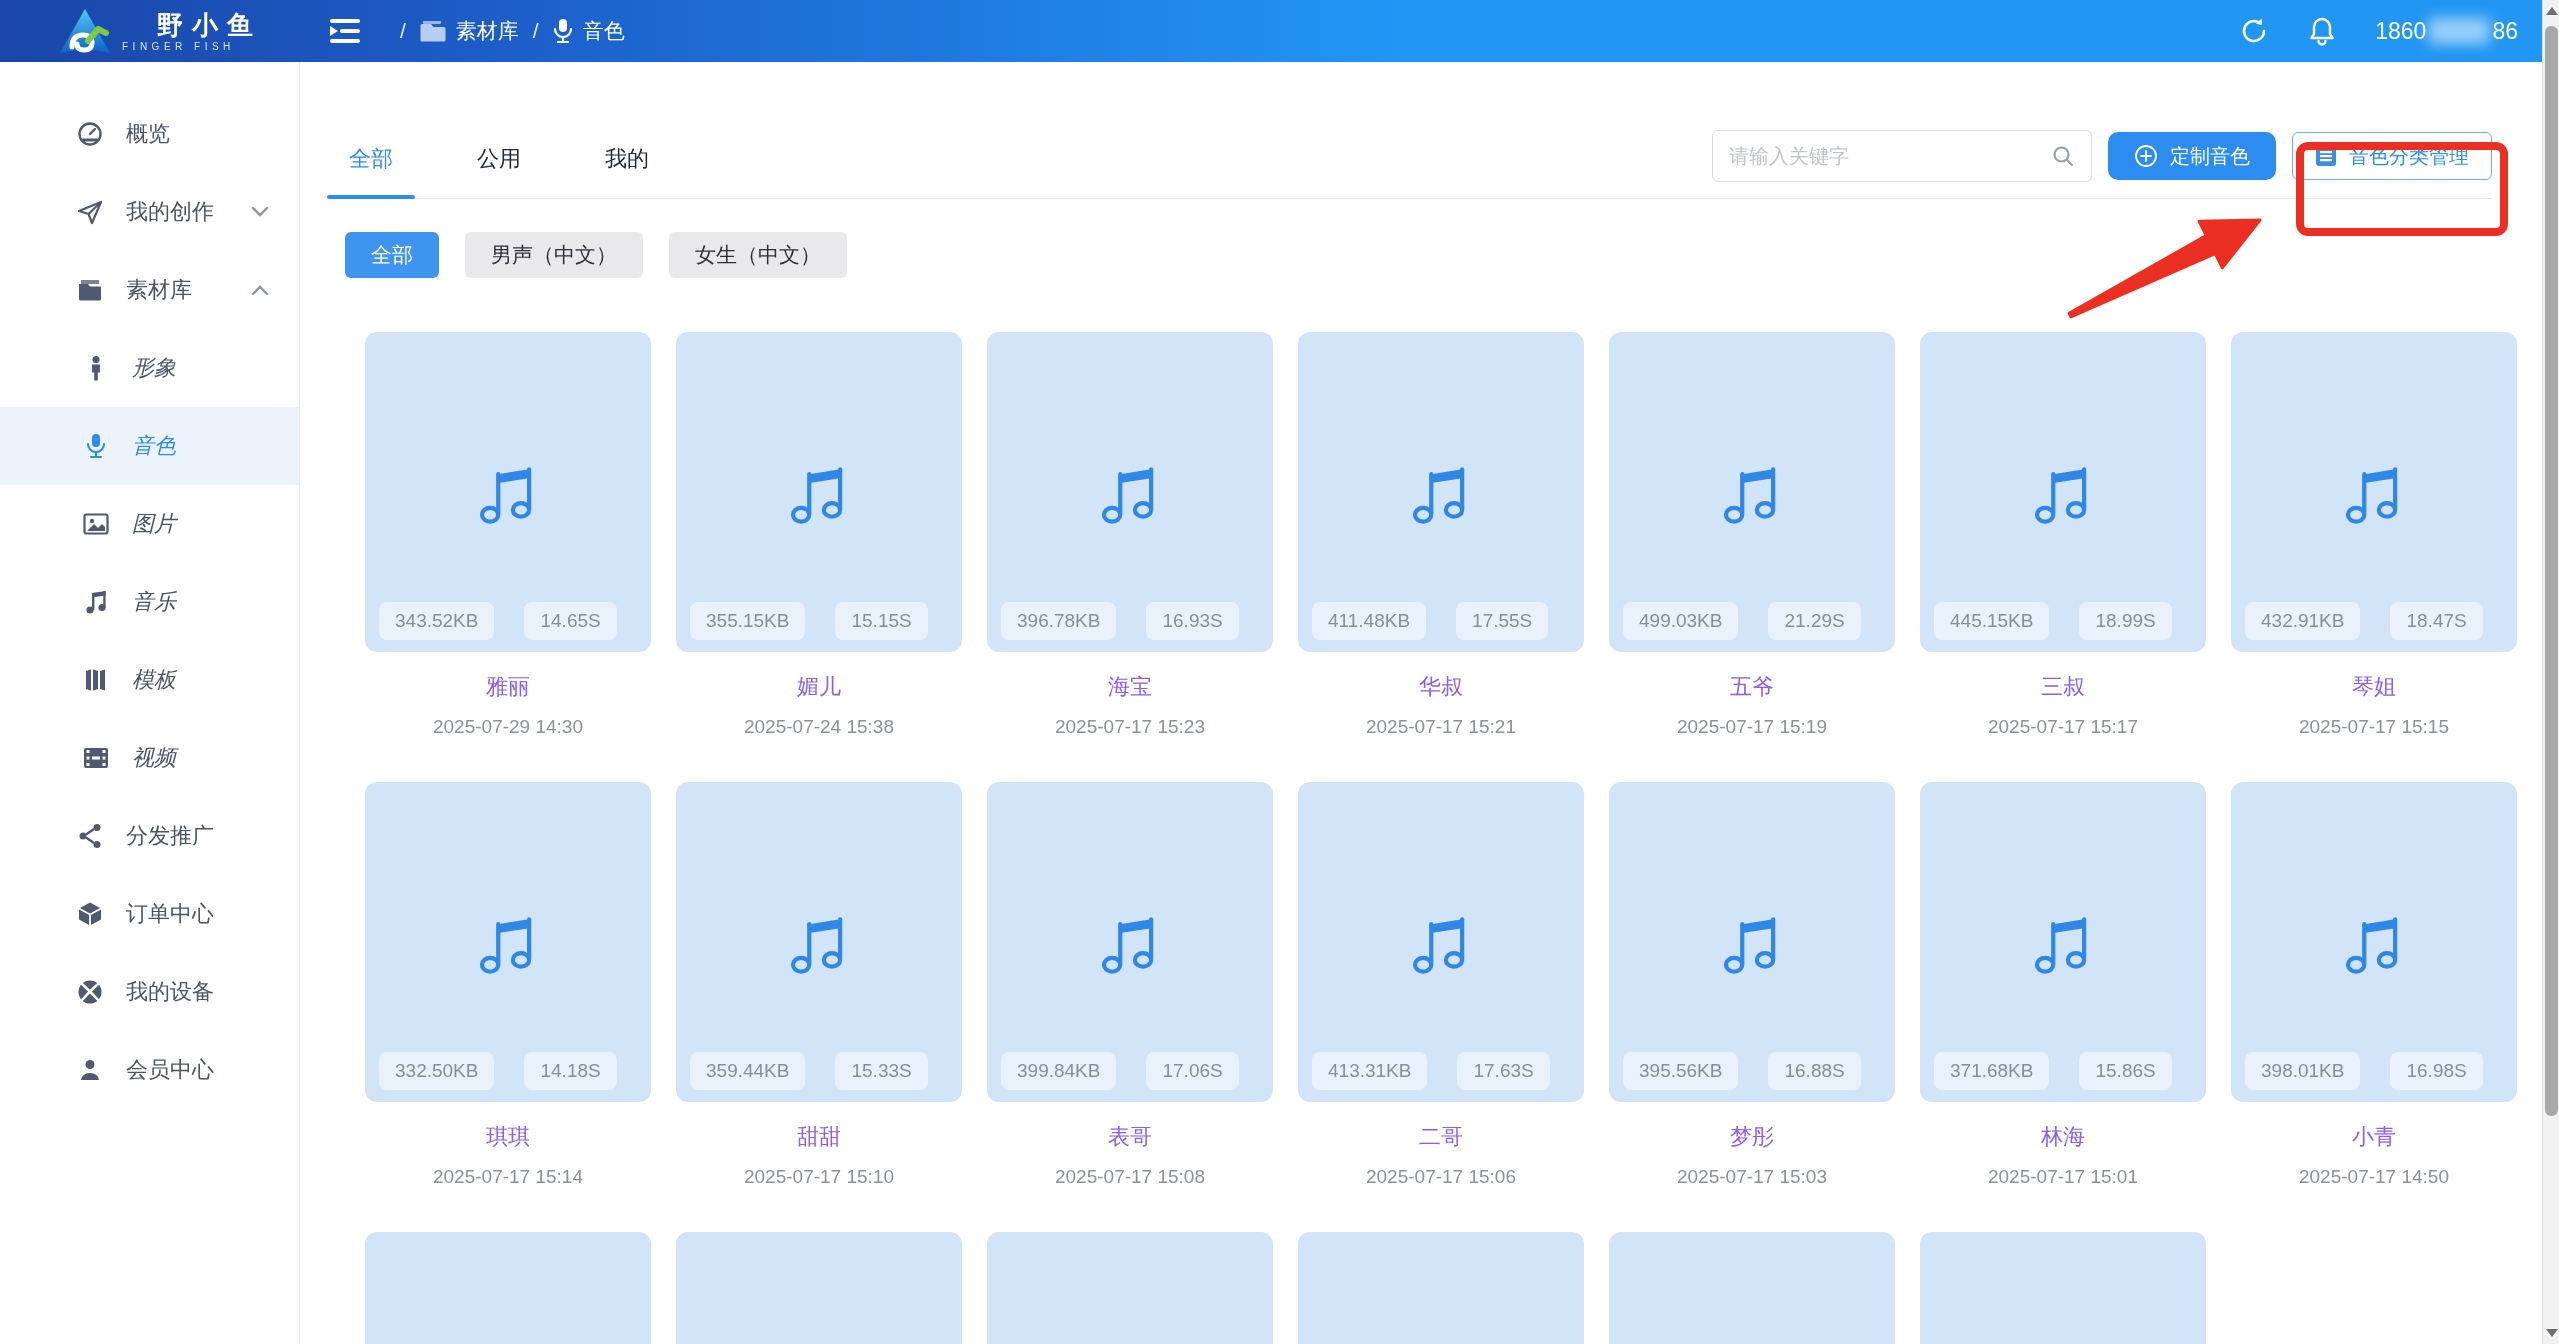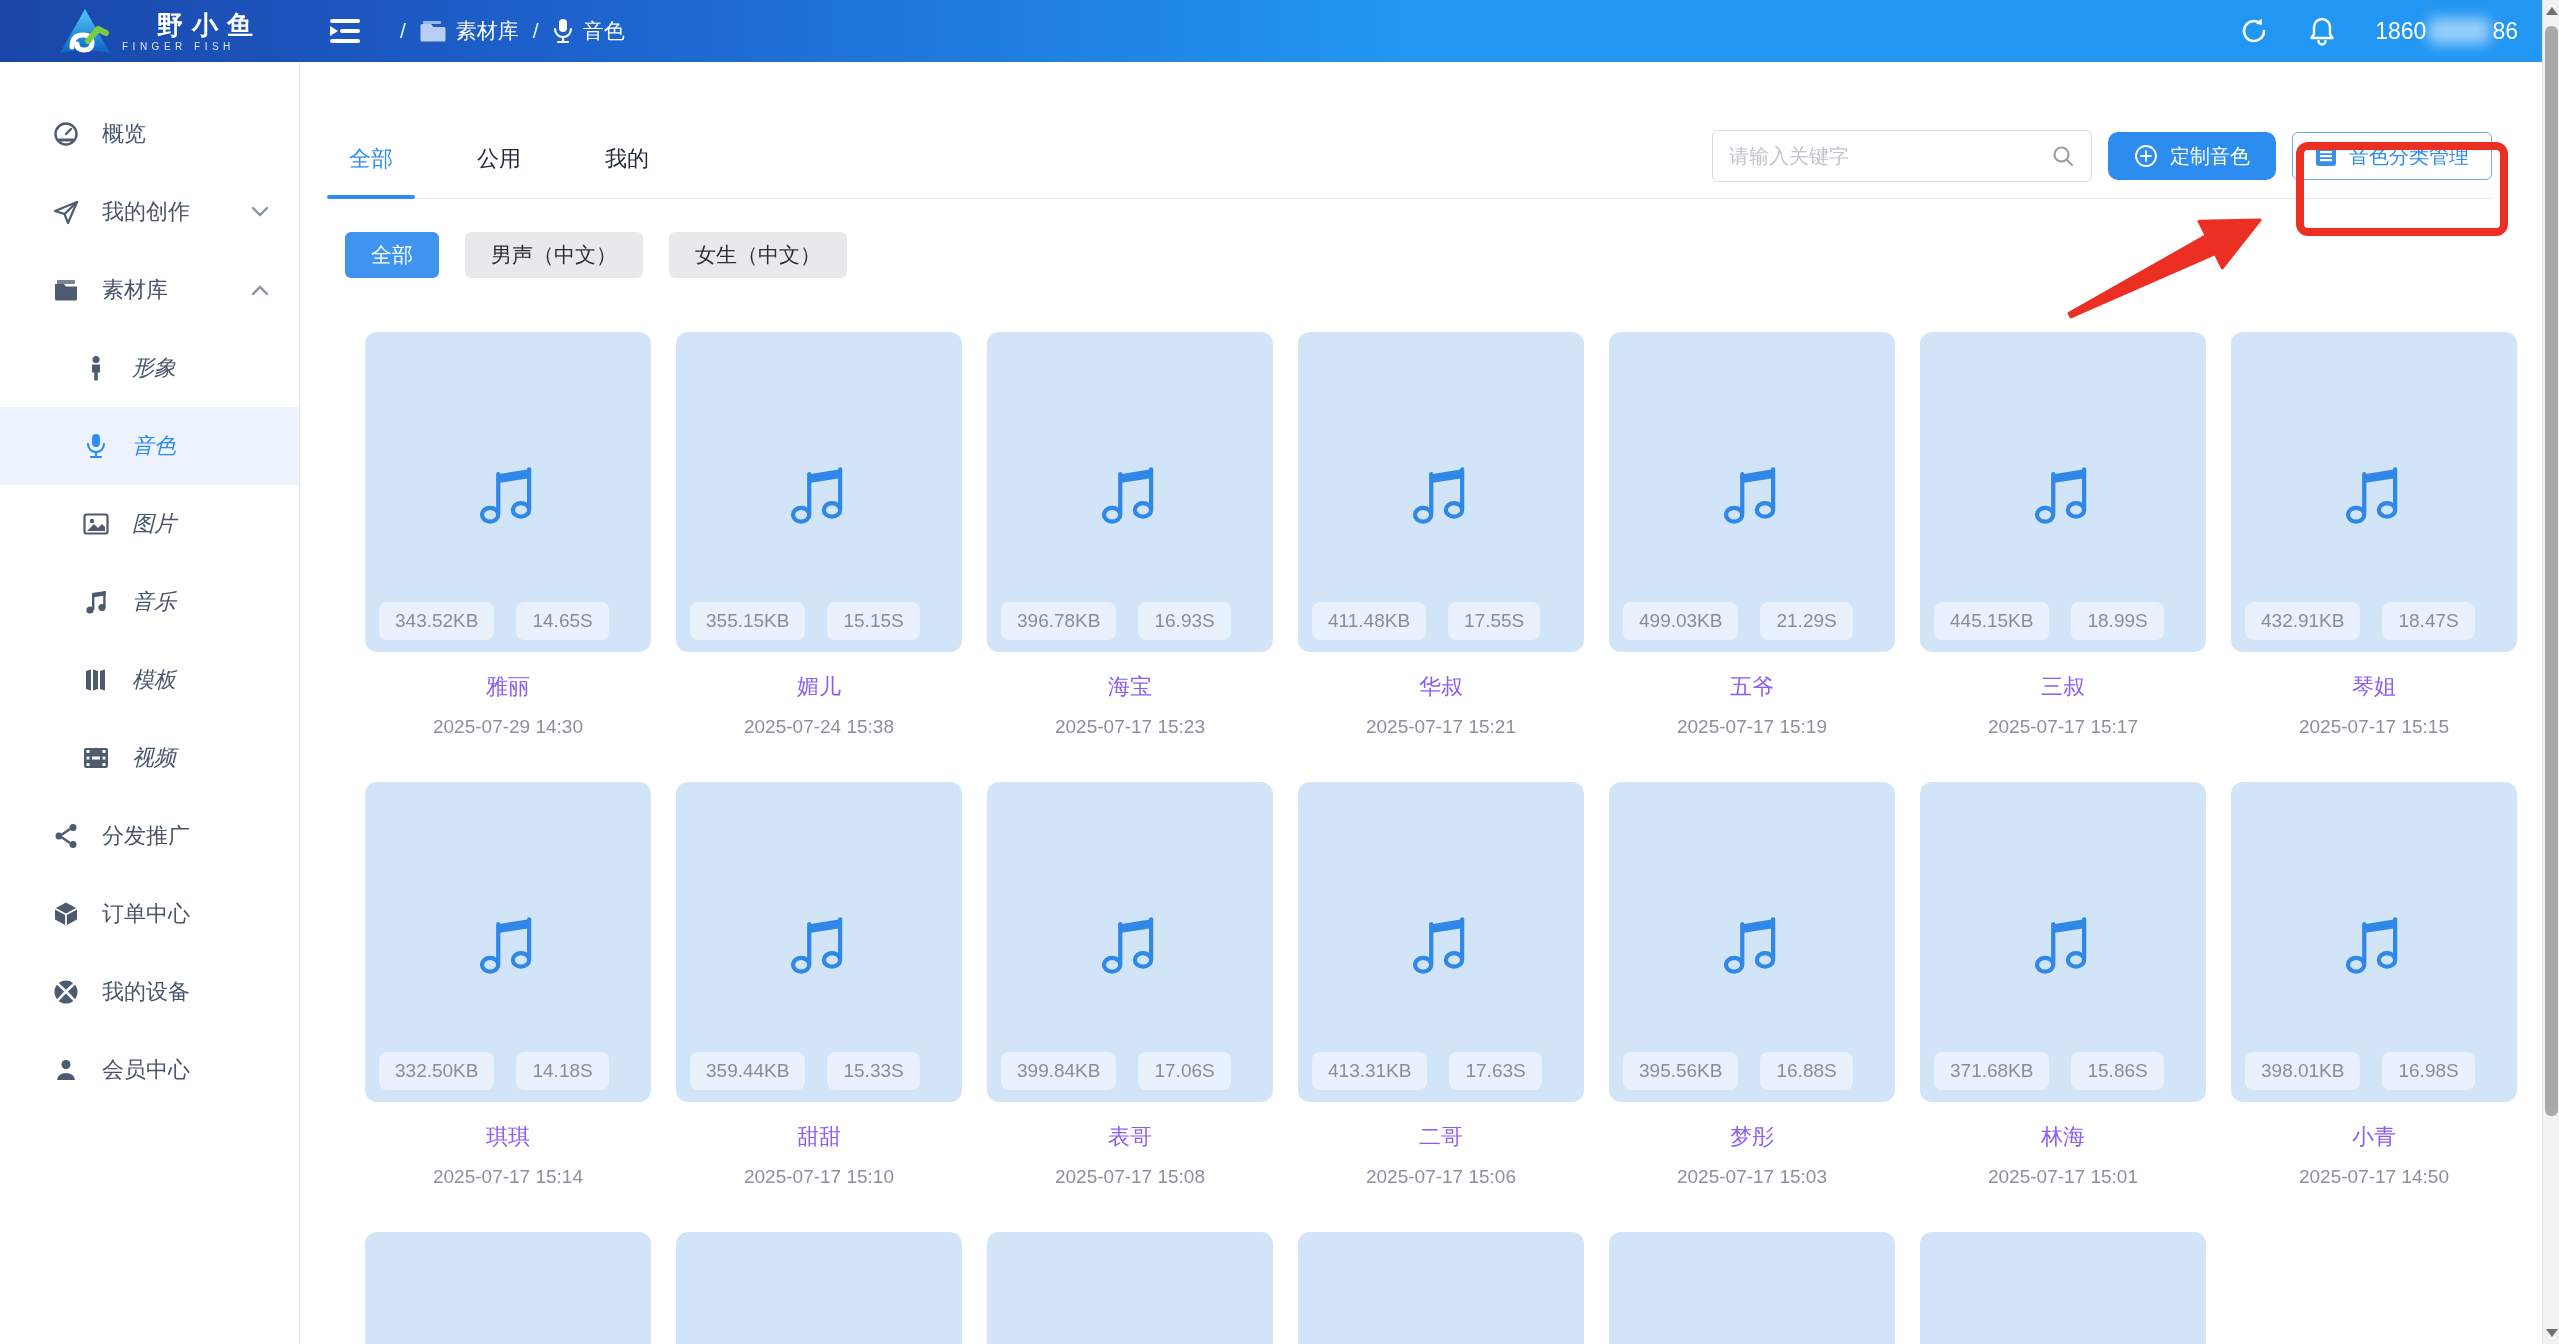--- a/index.html
+++ b/index.html
@@ -24,21 +24,21 @@
   .hdr-right { margin-left:auto; display:flex; align-items:center; gap:38px; }
   .hdr-icon { width:30px; height:30px; display:flex; align-items:center; justify-content:center; cursor:pointer; }
   .phone { font-size:23px; display:flex; align-items:center; }
   .phone-blur { display:inline-block; width:62px; height:26px; margin:0 2px; border-radius:4px;
     background:rgba(255,255,255,.55); filter:blur(7px); }
 
   
   .body-row { flex:1; display:flex; min-height:0; }
   aside { width:300px; flex:0 0 300px; background:#fff; border-right:1px solid #e6e9ef;
     box-shadow:2px 0 6px rgba(0,0,0,.03); padding-top:33px; }
-  .side-item { height:78px; display:flex; align-items:center; padding-left:52px; padding-right:30px;
+  .side-item { height:78px; display:flex; align-items:center; padding-left:76px; padding-right:30px;
     color:#49536a; font-size:22px; cursor:pointer; position:relative; }
   .side-item .s-ico { width:28px; height:28px; margin-right:22px; display:flex; align-items:center; justify-content:center; color:#4e5a70; }
   .side-item.sub { padding-left:82px;font-style:italic; }
   .side-item.active { background:#ecf3fd; color:#2d8cf0; }
   .side-item.active .s-ico { color:#2d8cf0; }
   .chev { margin-left:auto; color:#8a93a6; }
 
   
   main { flex:1; background:#fff; position:relative; min-width:0; }
   .toolbar-row { margin:28px 50px 0 45px; height:109px; display:flex; align-items:flex-end;
@@ -63,21 +63,21 @@
   .chip { height:46px; padding:0 26px; border-radius:6px; background:#e9e9eb; color:#2b2f38;
     font-size:21px; display:flex; align-items:center; cursor:pointer; }
   .chip.active { background:#3e94ef; color:#fff; }
 
   .grid { margin:54px 40px 0 65px; display:grid; grid-template-columns:repeat(7,286px);
     column-gap:25px; row-gap:44px; }
   .voice-card { width:286px; cursor:pointer; }
   .card-img { height:320px; background:#d2e4f8; border-radius:12px; position:relative;
     display:flex; align-items:center; justify-content:center; }
   .note { width:78px; height:78px; color:#2f87e8; }
-  .badges { position:absolute; left:14px; bottom:12px; display:flex; gap:22px; }
+  .badges { position:absolute; left:14px; bottom:12px; display:flex; gap:30px; }
   .badge { background:rgba(255,255,255,.5); border-radius:8px; padding:8px 16px;
     font-size:19px; color:#878d99; white-space:nowrap; }
   .vname { margin-top:20px; text-align:center; font-size:22px; color:#8b5cf6; }
   .vdate { margin-top:14px; text-align:center; font-size:19px; color:#8b909a; }
 
   
   .hl-box { position:absolute; left:2296px; top:142px; width:212px; height:94px;
     border:8px solid #ec2f23; border-radius:12px; pointer-events:none; z-index:20; }
   .hl-arrow { position:absolute; left:2055px; top:210px; width:230px; height:120px;
     pointer-events:none; z-index:20; }

